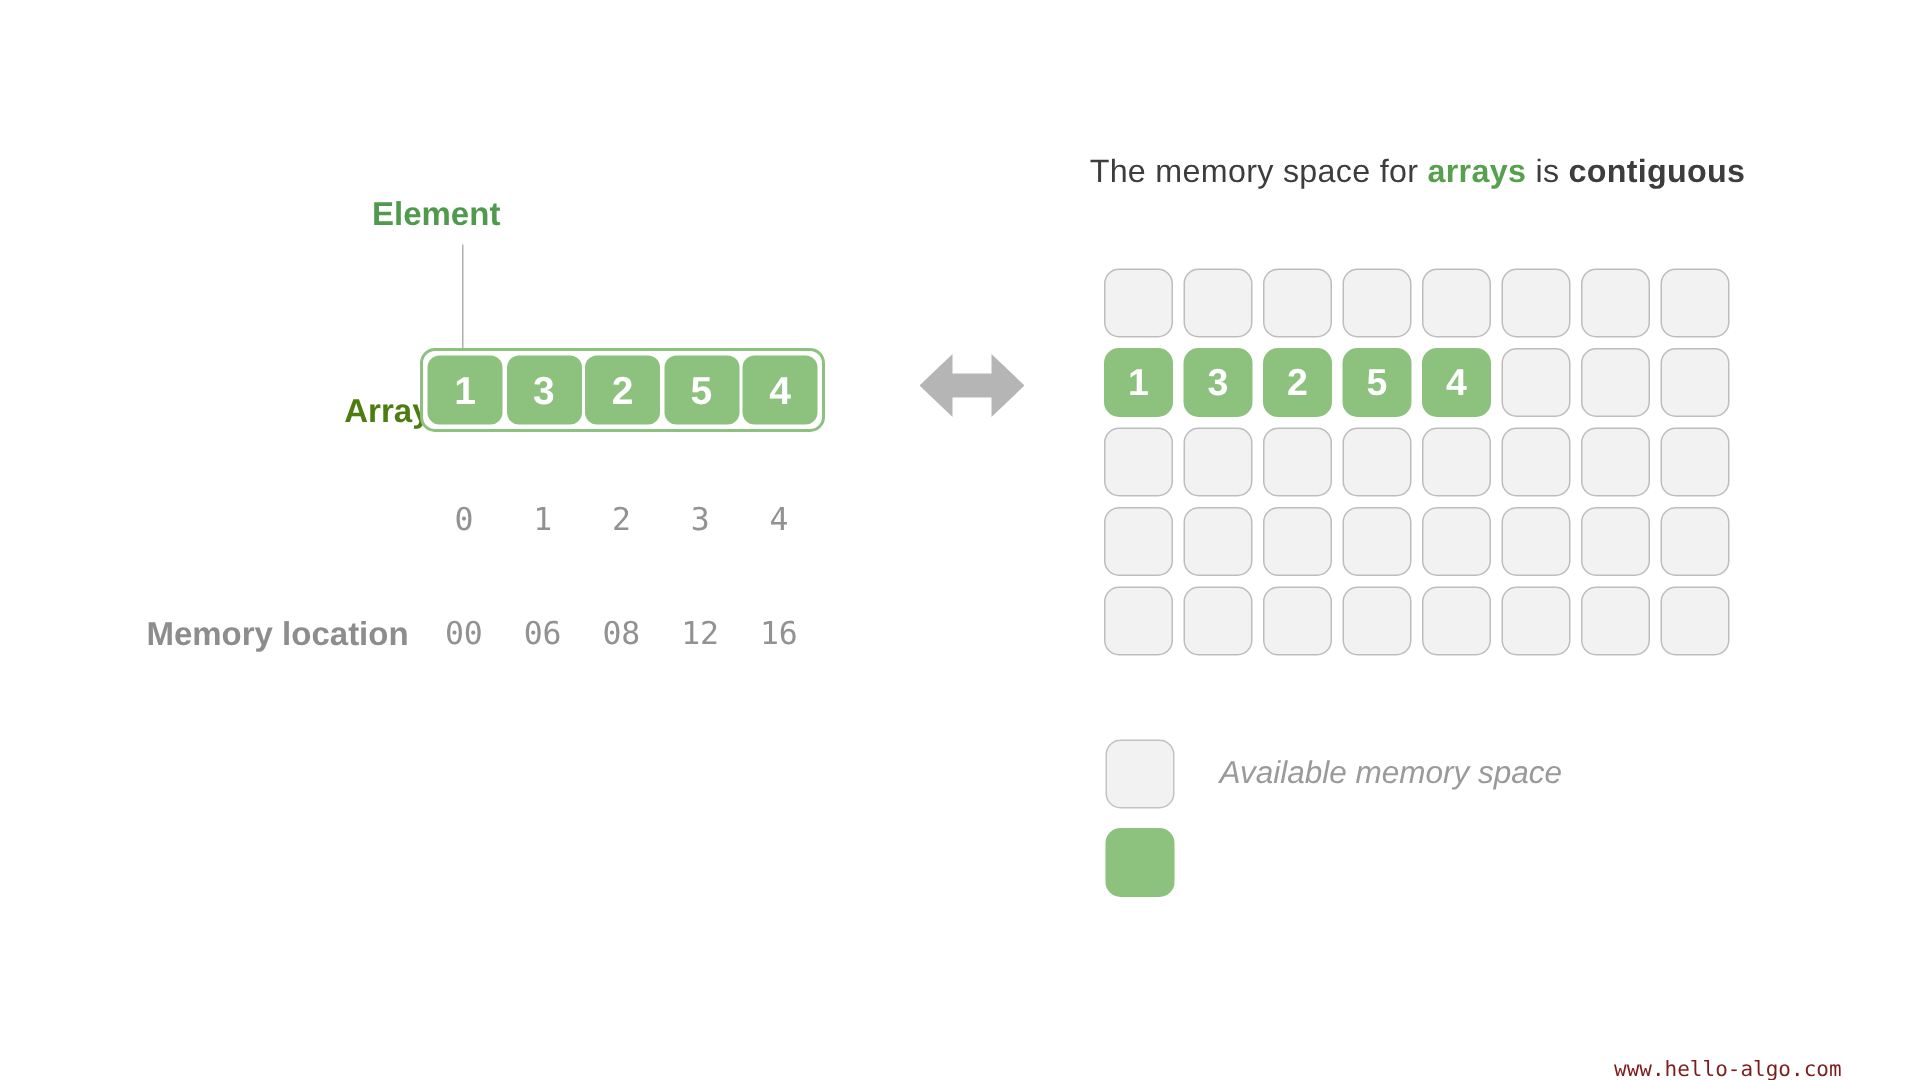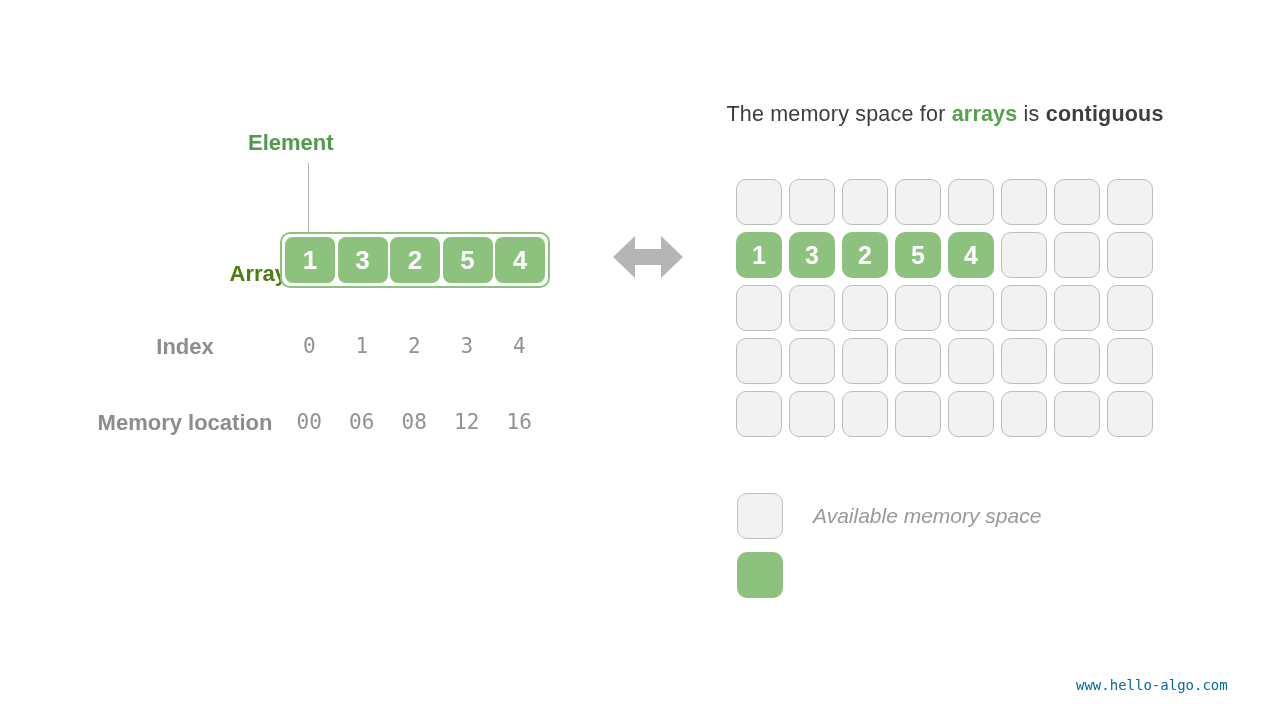--- a/index.html
+++ b/index.html
@@ -75,42 +75,41 @@
   .legend-swatch.available { top:493px; background:#f2f2f2; border:1.5px solid #c2c2c2; }
   .legend-swatch.allocated { top:552px; background:#8CC17E; }
   .legend-text {
     position:absolute; left:813px; height:46px; display:flex; align-items:center;
     font-size:21px; color:#9a9a9a;
   }
   .legend-text.t1 { top:493px;font-style:italic; }
   .legend-text.t2 { top:552px; }
 
   .watermark {
-    position:absolute; left:1076px; top:677px;
-    font-family:"DejaVu Sans Mono", monospace; font-size:14px; color:#0369a1;
+    position:absolute; left:1076px; top:705px;
+    font-family:"DejaVu Sans Mono", monospace; font-size:14px; color:#7f1d1d;
   }
 </style>
 </head>
 <body>
 
 <div class="canvas">
 
   <div class="element-label">Element</div>
   <div class="connector"></div>
 
   <div class="array-label">Array</div>
   <div class="array-box">
       <div class="array-cell">1</div>
       <div class="array-cell">3</div>
       <div class="array-cell">2</div>
       <div class="array-cell">5</div>
       <div class="array-cell">4</div>
     </div>
 
-  <div class="row-label index-label">Index</div>
   <div class="mono-row index-row">
       <span>0</span>
       <span>1</span>
       <span>2</span>
       <span>3</span>
       <span>4</span>
     </div>
 
   <div class="row-label memory-label">Memory location</div>
   <div class="mono-row memory-row">

